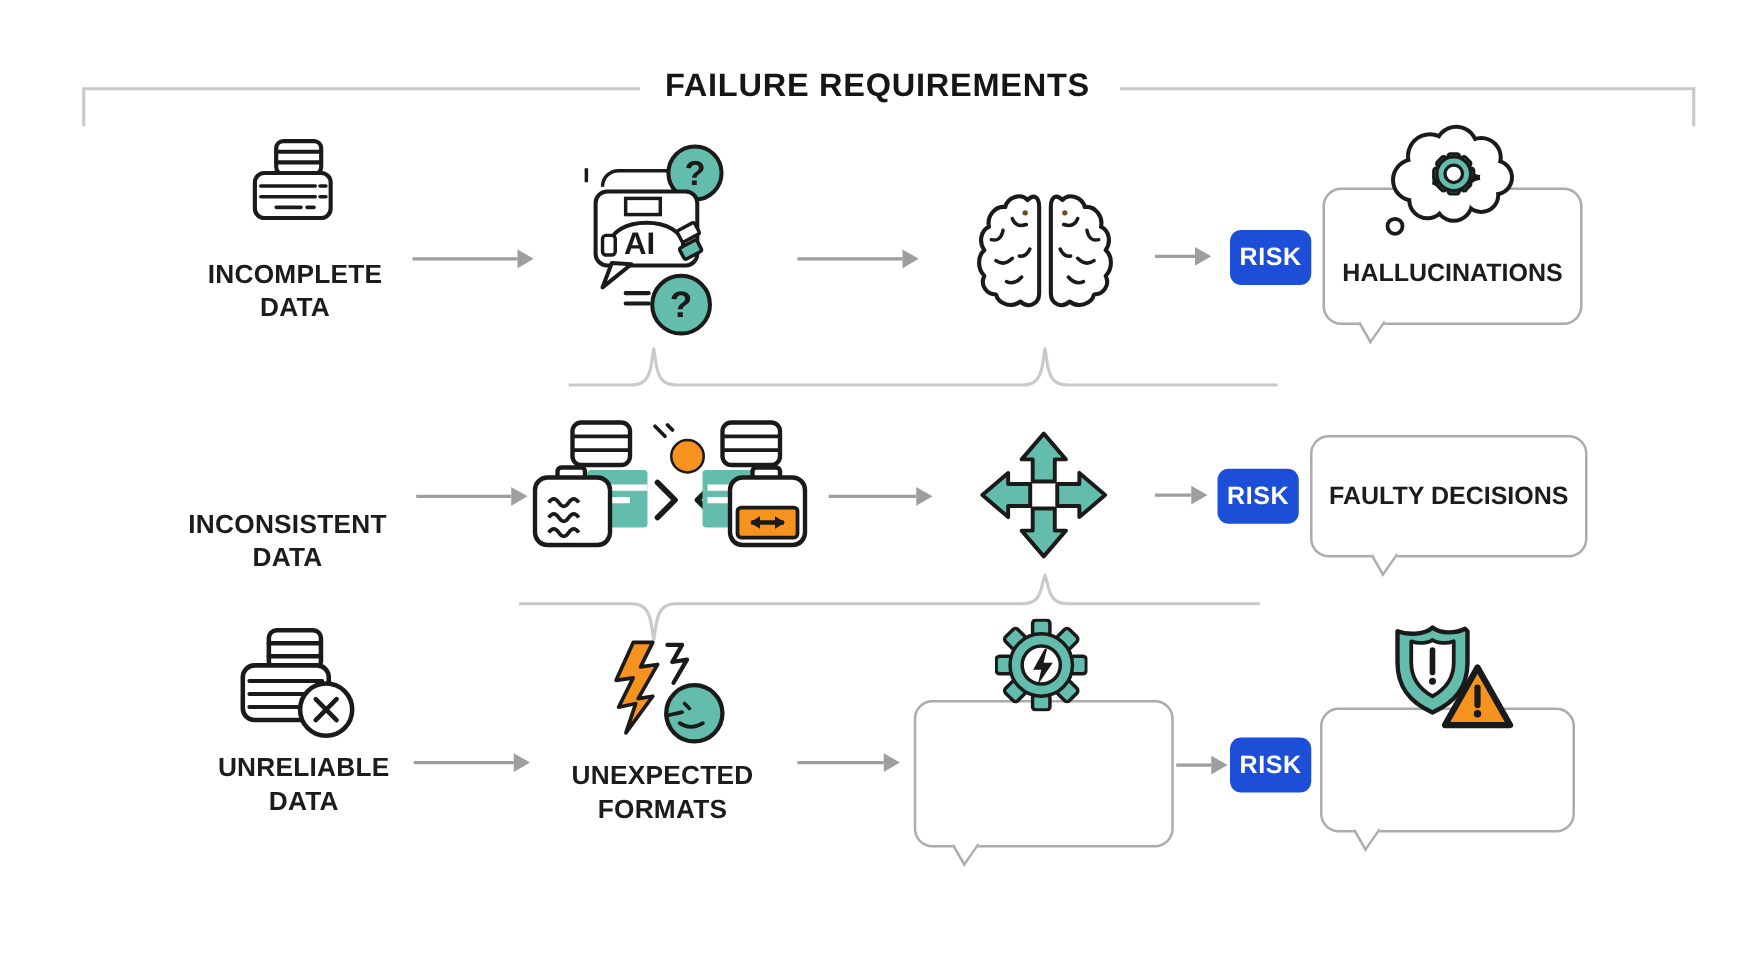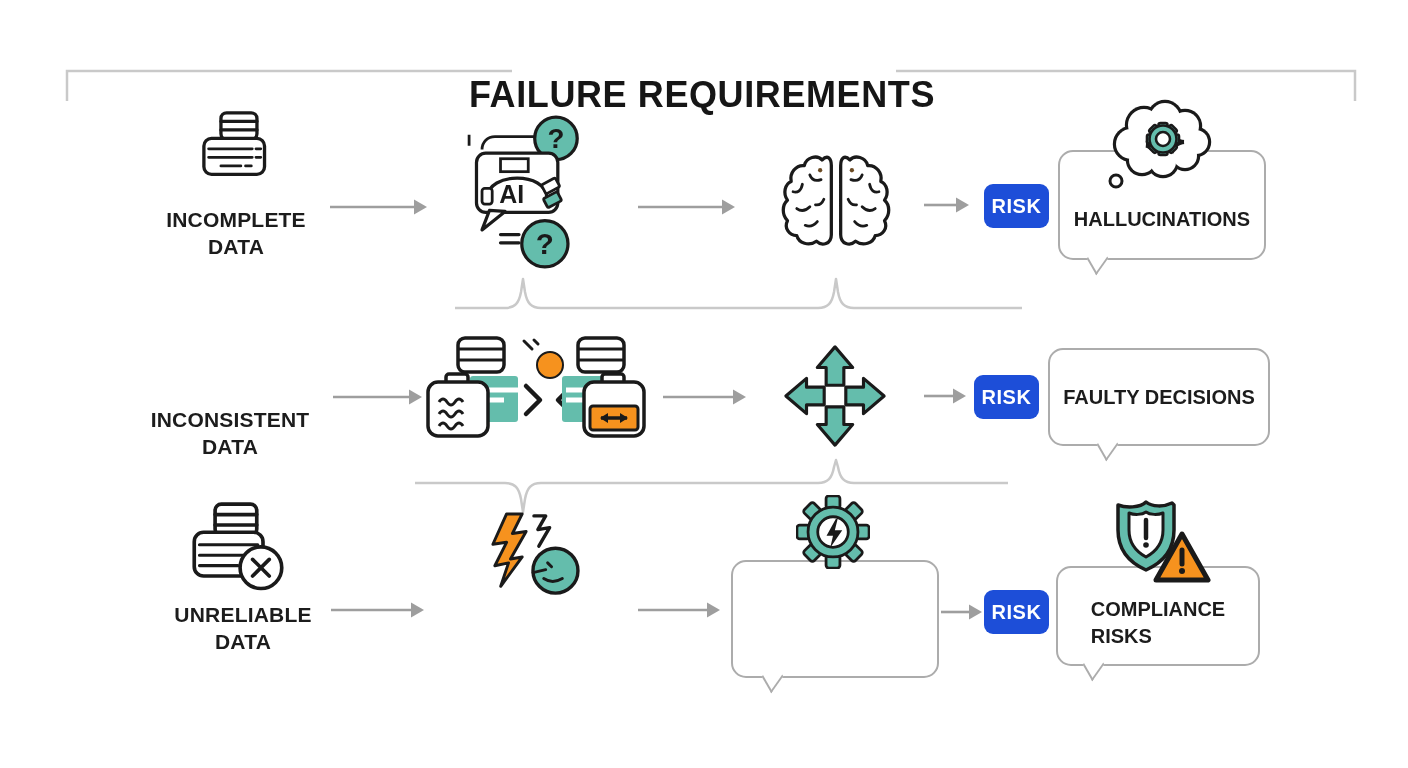--- a/index.html
+++ b/index.html
@@ -1,21 +1,21 @@
 <!DOCTYPE html>
 <html><head>
 <meta charset="utf-8">
 <style>
   html,body{margin:0;padding:0;background:#fff;}
   #canvas{position:relative;width:1408px;height:768px;background:#ffffff;overflow:hidden;
           font-family:"Liberation Sans",sans-serif;color:#1a1a1a;}
   .abs{position:absolute;}
   .label{font-weight:bold;font-size:21px;line-height:27px;text-align:center;
          white-space:pre-line;letter-spacing:0.2px;color:#1c1c1c;}
-  .title{font-weight:bold;font-size:36px;letter-spacing:0.6px;text-align:center;color:#161616;margin-top:21px;}
+  .title{font-weight:bold;font-size:26px;letter-spacing:0.6px;text-align:center;color:#161616;}
   .risk{background:#1d4ed8;color:#ffffff;font-weight:bold;font-size:20px;letter-spacing:0.5px;
         border-radius:9px;display:flex;align-items:center;justify-content:center;}
   .bubble{background:#ffffff;border:2.4px solid #ACACAC;border-radius:15px;
           display:flex;align-items:center;justify-content:center;}
   .bubble .tail{position:absolute;bottom:-10px;width:17px;height:17px;background:#fff;
           border-right:2.4px solid #ACACAC;border-bottom:2.4px solid #ACACAC;transform:rotate(60deg) skewX(25deg);}
   .btxt{font-weight:bold;font-size:20px;line-height:27px;text-align:left;white-space:pre-line;color:#1c1c1c;}
   svg{display:block;}
 </style>
 </head>
@@ -224,20 +224,22 @@
 DATA</div>
 
   <div class="abs" style="left:476px;top:512px;">
     <svg width="112" height="88" viewBox="0 0 112 90">
       <path d="M30,2 L46,2 L36,22 L50,20 L34,48 L46,46 L24,76 L32,52 L18,55 L30,31 L16,33 Z" fill="#F6921E" stroke="#1a1a1a" stroke-width="3" stroke-linejoin="round"></path>
       <path d="M58,4 L70,4 L62,18 L74,16 L63,35" fill="none" stroke="#1a1a1a" stroke-width="3.5" stroke-linejoin="round" stroke-linecap="round"></path>
       <circle cx="80" cy="60" r="23" fill="#64BDAC" stroke="#1a1a1a" stroke-width="3.5"></circle>
       <path d="M57,62 l13,-3 M72,52 l4,4 M68,68 q9,6 19,0" fill="none" stroke="#1a1a1a" stroke-width="3" stroke-linecap="round"></path>
     </svg>
   </div>
+  <div class="abs label" style="left:410px;top:607px;width:240px;">UNEXPECTED
+FORMATS</div>
 
   <div class="abs bubble" style="left:731px;top:560px;width:204px;height:114px;">
     <div class="tail" style="left:30px;"></div>
   </div>
 
   <div class="abs" style="left:796px;top:495px;">
     <svg width="74" height="74" viewBox="0 0 80 80">
       <g fill="#64BDAC" stroke="#1a1a1a" stroke-width="3">
         <g>
           <rect x="32.5" y="1" width="15" height="14" rx="3"></rect>
@@ -252,22 +254,20 @@
         <circle cx="40" cy="40" r="27"></circle>
         <circle cx="40" cy="40" r="16.5" fill="#fff"></circle>
       </g>
       <path d="M43,26 L33,44 h7 L37,57 L50,38 h-8 L45,26 Z" fill="#1a1a1a"></path>
     </svg>
   </div>
 
   <div class="abs risk" style="left:984px;top:590px;width:65px;height:44px;">RISK</div>
 
   <div class="abs bubble" style="left:1056px;top:566px;width:200px;height:96px;">
-    <div class="btxt" style="padding-top:14px;">COMPLIANCE
-RISKS</div>
     <div class="tail" style="left:26px;"></div>
   </div>
 
   <div class="abs" style="left:1102px;top:498px;">
     <svg width="112" height="100" viewBox="0 0 112 100">
       <path d="M44,4 C50,9 62,9 70,5 L72,7 V32 C72,52 62,64 44,72 C26,64 16,52 16,32 V7 C24,10 38,10 44,4 Z" fill="#64BDAC" stroke="#1a1a1a" stroke-width="3.5" stroke-linejoin="round"></path>
       <path d="M44,14 C48,17 56,17 61,15 V32 C61,45 55,53 44,59 C33,53 27,45 27,32 V15 C32,17 40,17 44,14 Z" fill="#fff" stroke="#1a1a1a" stroke-width="3" stroke-linejoin="round"></path>
       <path d="M44,22 V40" stroke="#1a1a1a" stroke-width="4.5" stroke-linecap="round"></path>
       <circle cx="44" cy="47" r="2.8" fill="#1a1a1a"></circle>
       <path d="M80,36 L106,82 H54 Z" fill="#F6921E" stroke="#1a1a1a" stroke-width="5" stroke-linejoin="round"></path>

